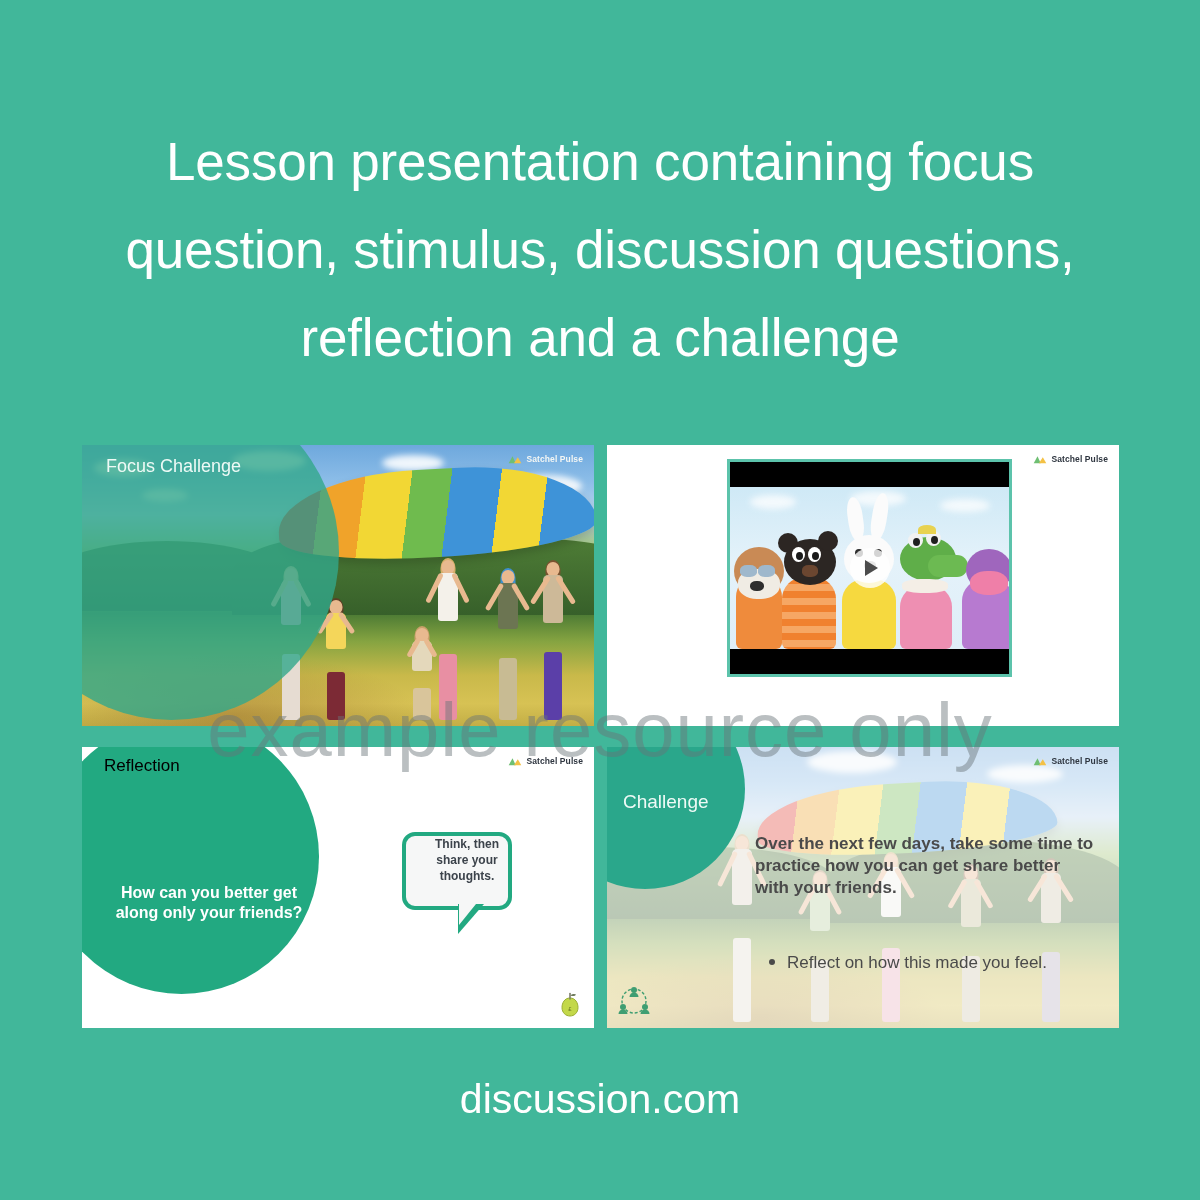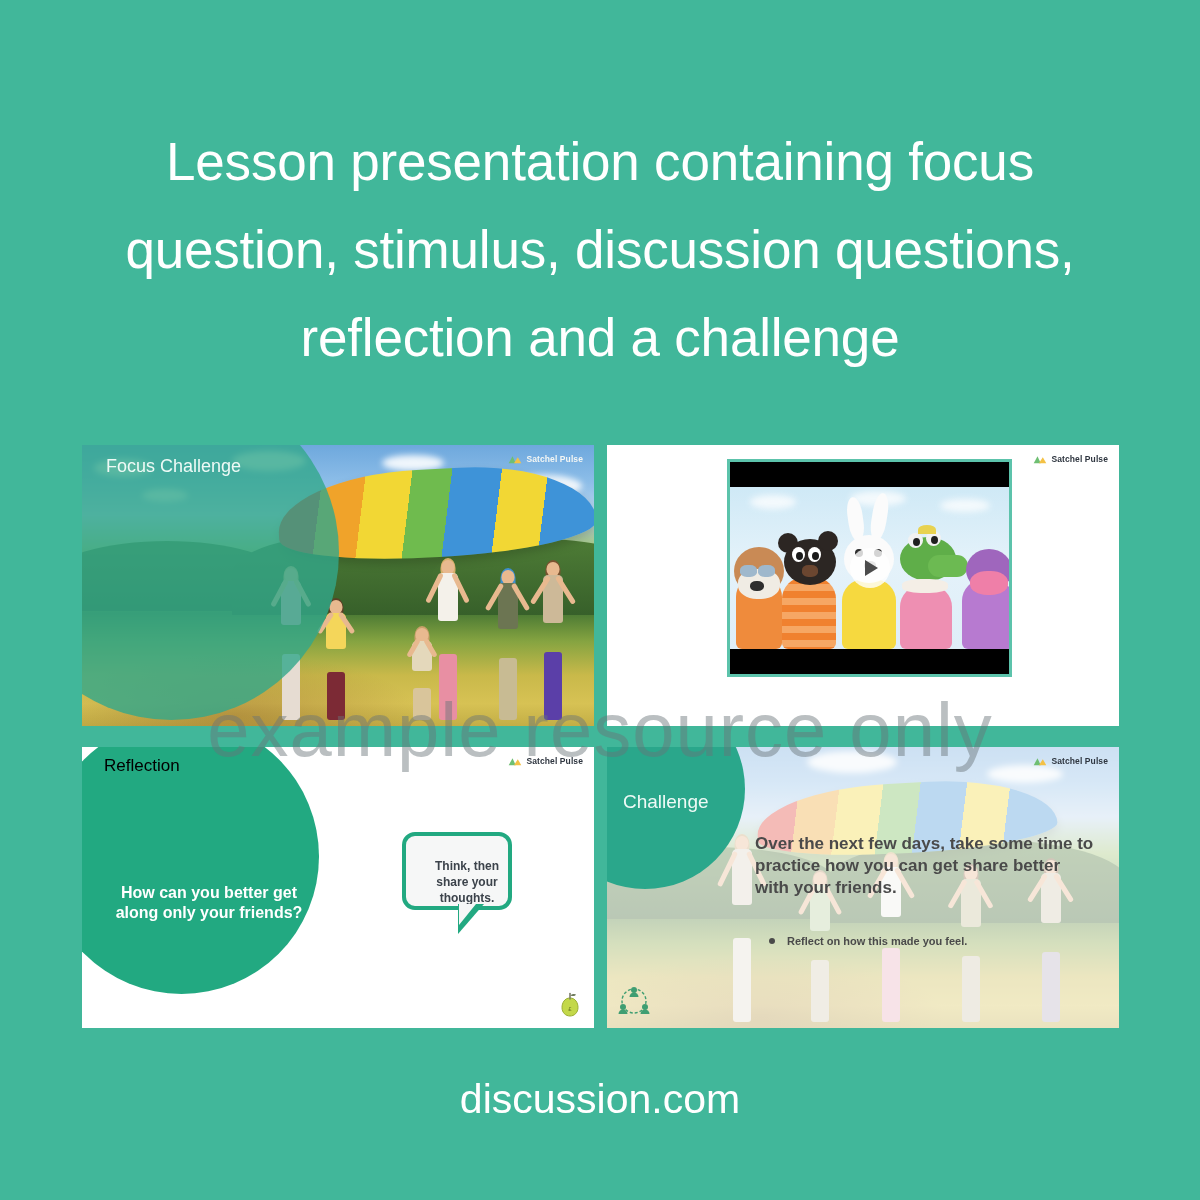--- a/index.html
+++ b/index.html
@@ -184,21 +184,21 @@
   .rf-q2 {
     position:absolute; left:28px; top:136px; z-index:12;
     width:198px; text-align:center;
     color:#ffffff; font-size:16px; font-weight:bold; line-height:20px;
   }
   .bubble {
     position:absolute; left:320px; top:85px;
     width:110px; height:78px;
     border:4px solid #22a981; border-radius:13px;
     background:#f6f7f7;
-    display:flex; align-items:flex-end; justify-content:center;
+    display:flex; align-items:flex-start; justify-content:center;
     z-index:8;
     padding-left:20px;
   }
   .bubble .btxt {
     color:#3c434b; font-size:12px; font-weight:bold; line-height:16px;
     text-align:center;
   }
   .bubble .tail-o {
     position:absolute; left:52px; bottom:-28px;
     width:0; height:0;
@@ -225,23 +225,23 @@
   .ch-label {
     position:absolute; left:16px; top:44px; z-index:12;
     color:#eefaf6; font-size:19px;
   }
   .ch-body {
     position:absolute; left:148px; top:86px; z-index:12;
     width:340px;
     color:#4a4a4a; font-size:17px; font-weight:bold; line-height:22px;
   }
   .ch-bullet {
-    position:absolute; left:180px; top:184px; z-index:12;
+    position:absolute; left:180px; top:205px; z-index:12;
     width:310px;
-    color:#4a4a4a; font-size:11px; font-weight:bold; line-height:21px;
+    color:#4a4a4a; font-size:17px; font-weight:normal; line-height:21px;
   }
   .ch-bullet .dot {
     position:absolute; left:-18px; top:7px;
     width:6px; height:6px; border-radius:50%; background:#4a4a4a;
   }
   .team-icon { position:absolute; left:10px; bottom:12px; z-index:12; }
 
   
   .watermark {
     position:absolute; left:0; top:688px; width:1200px;

